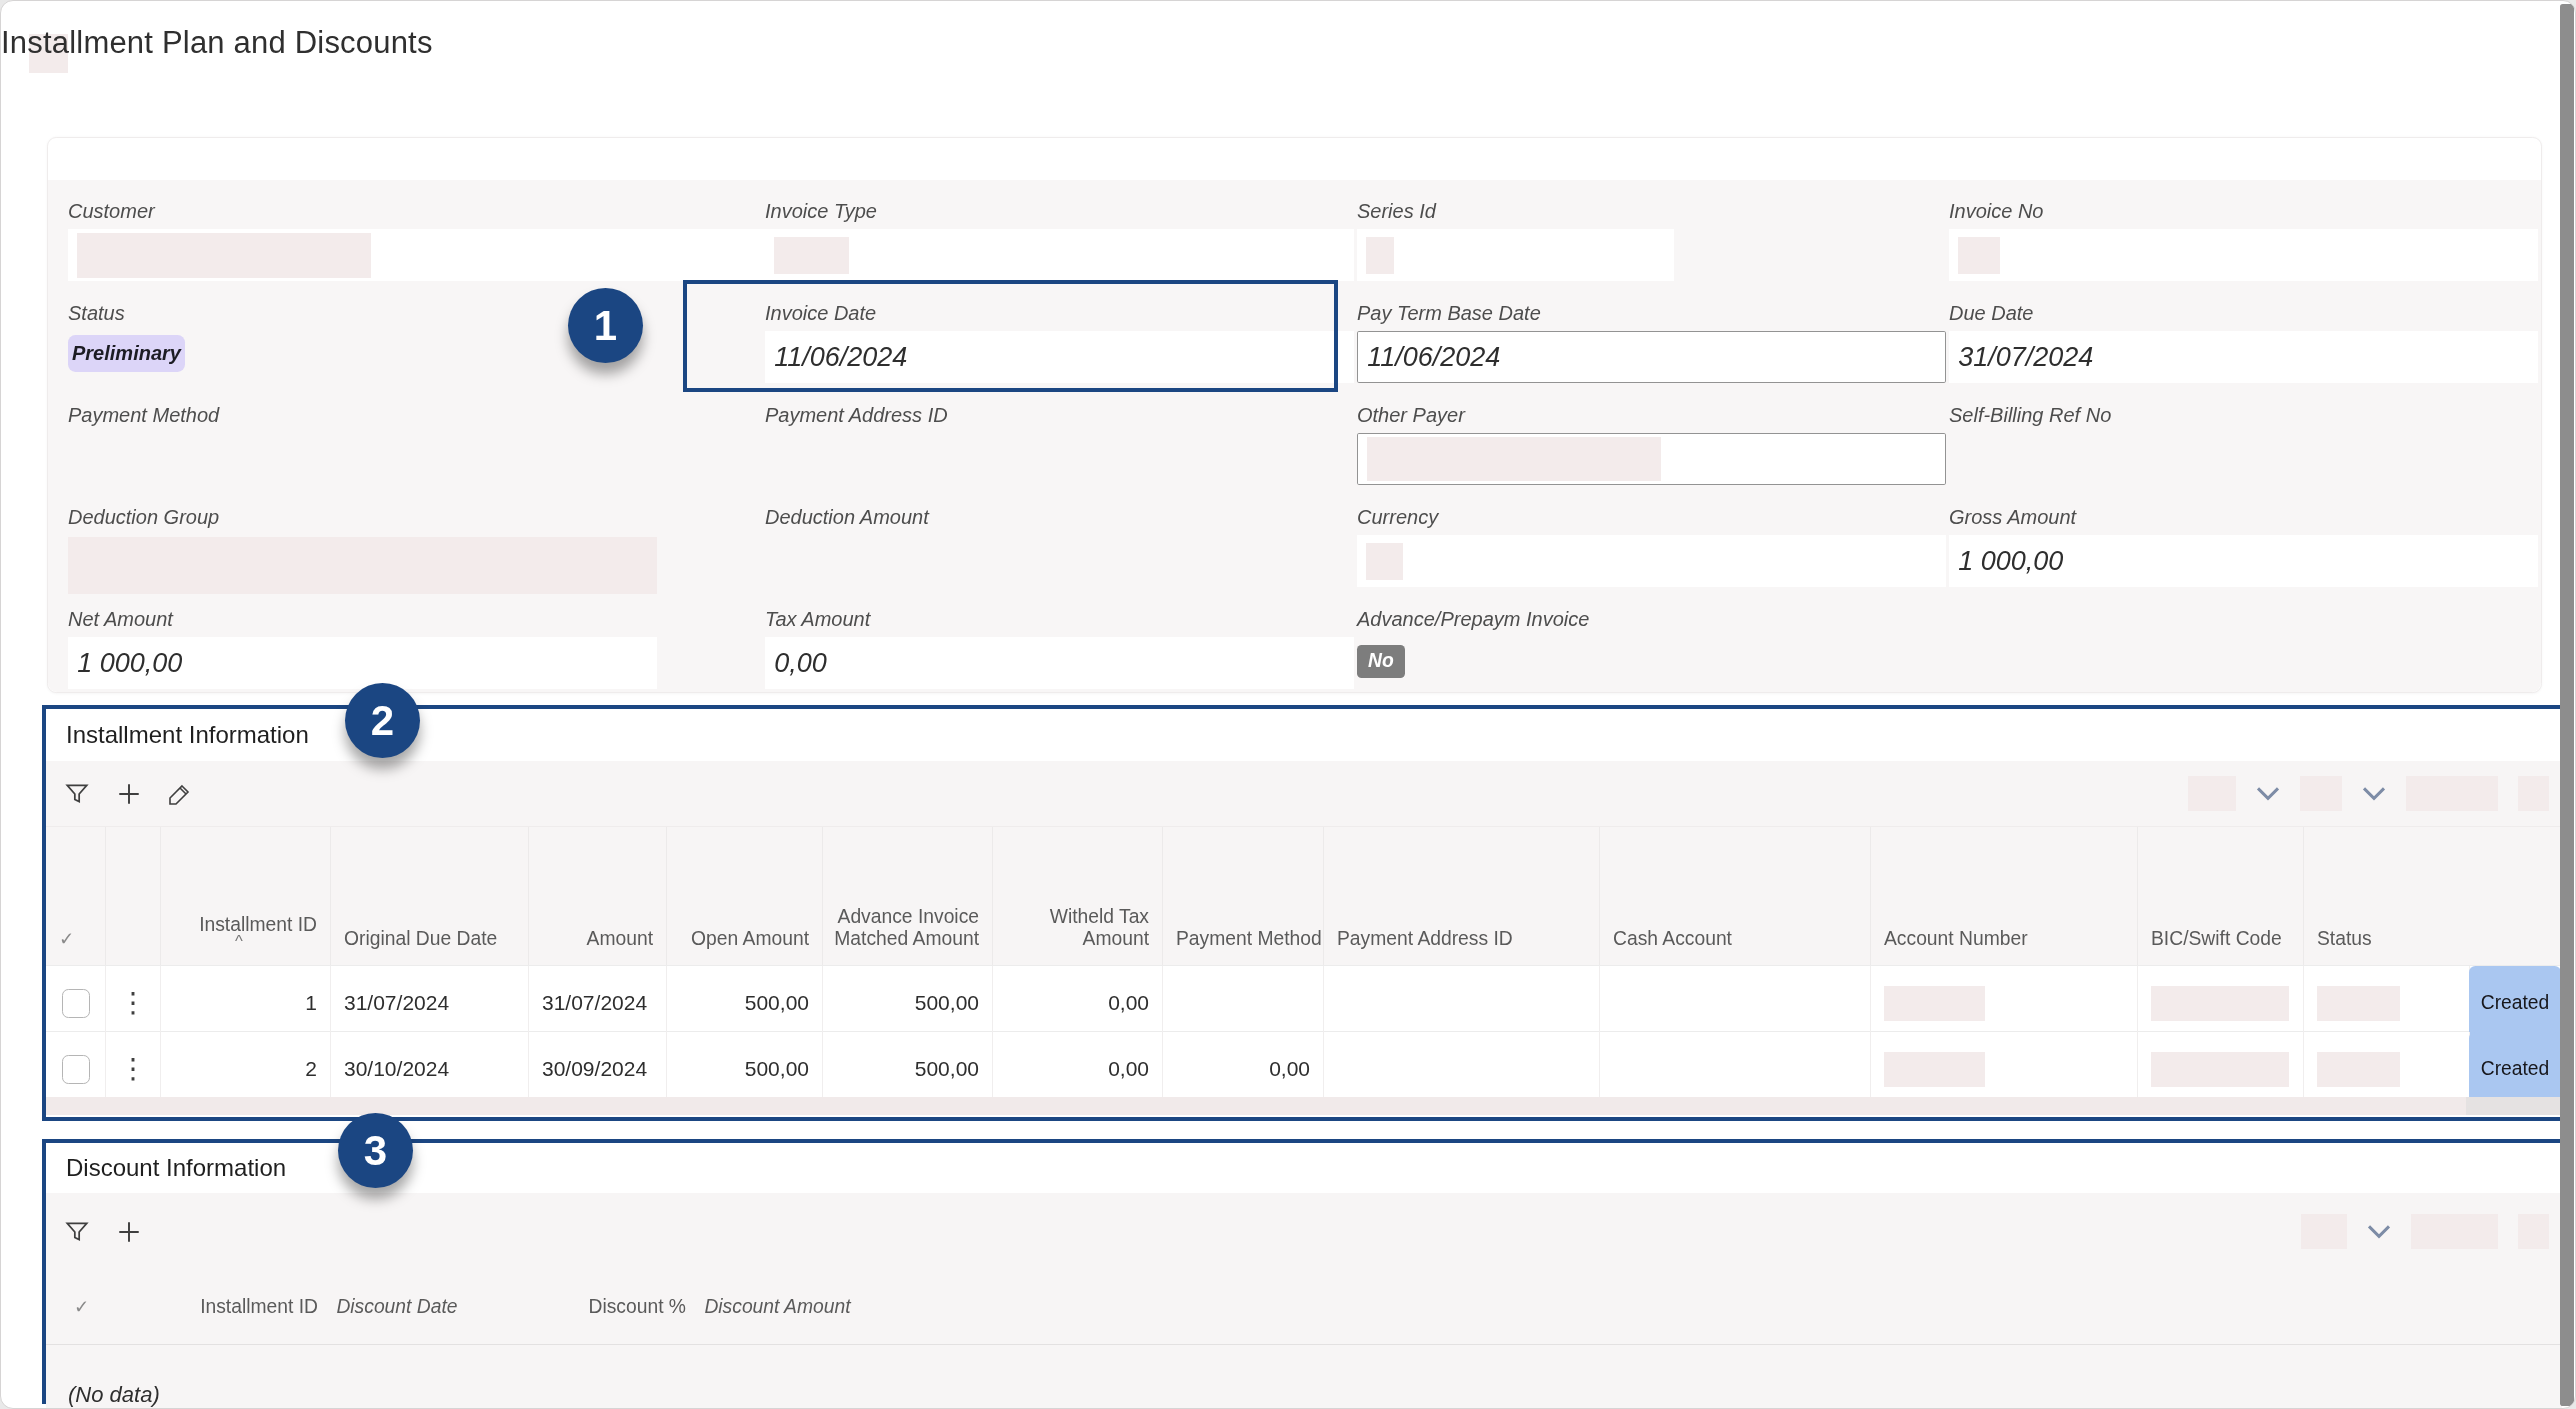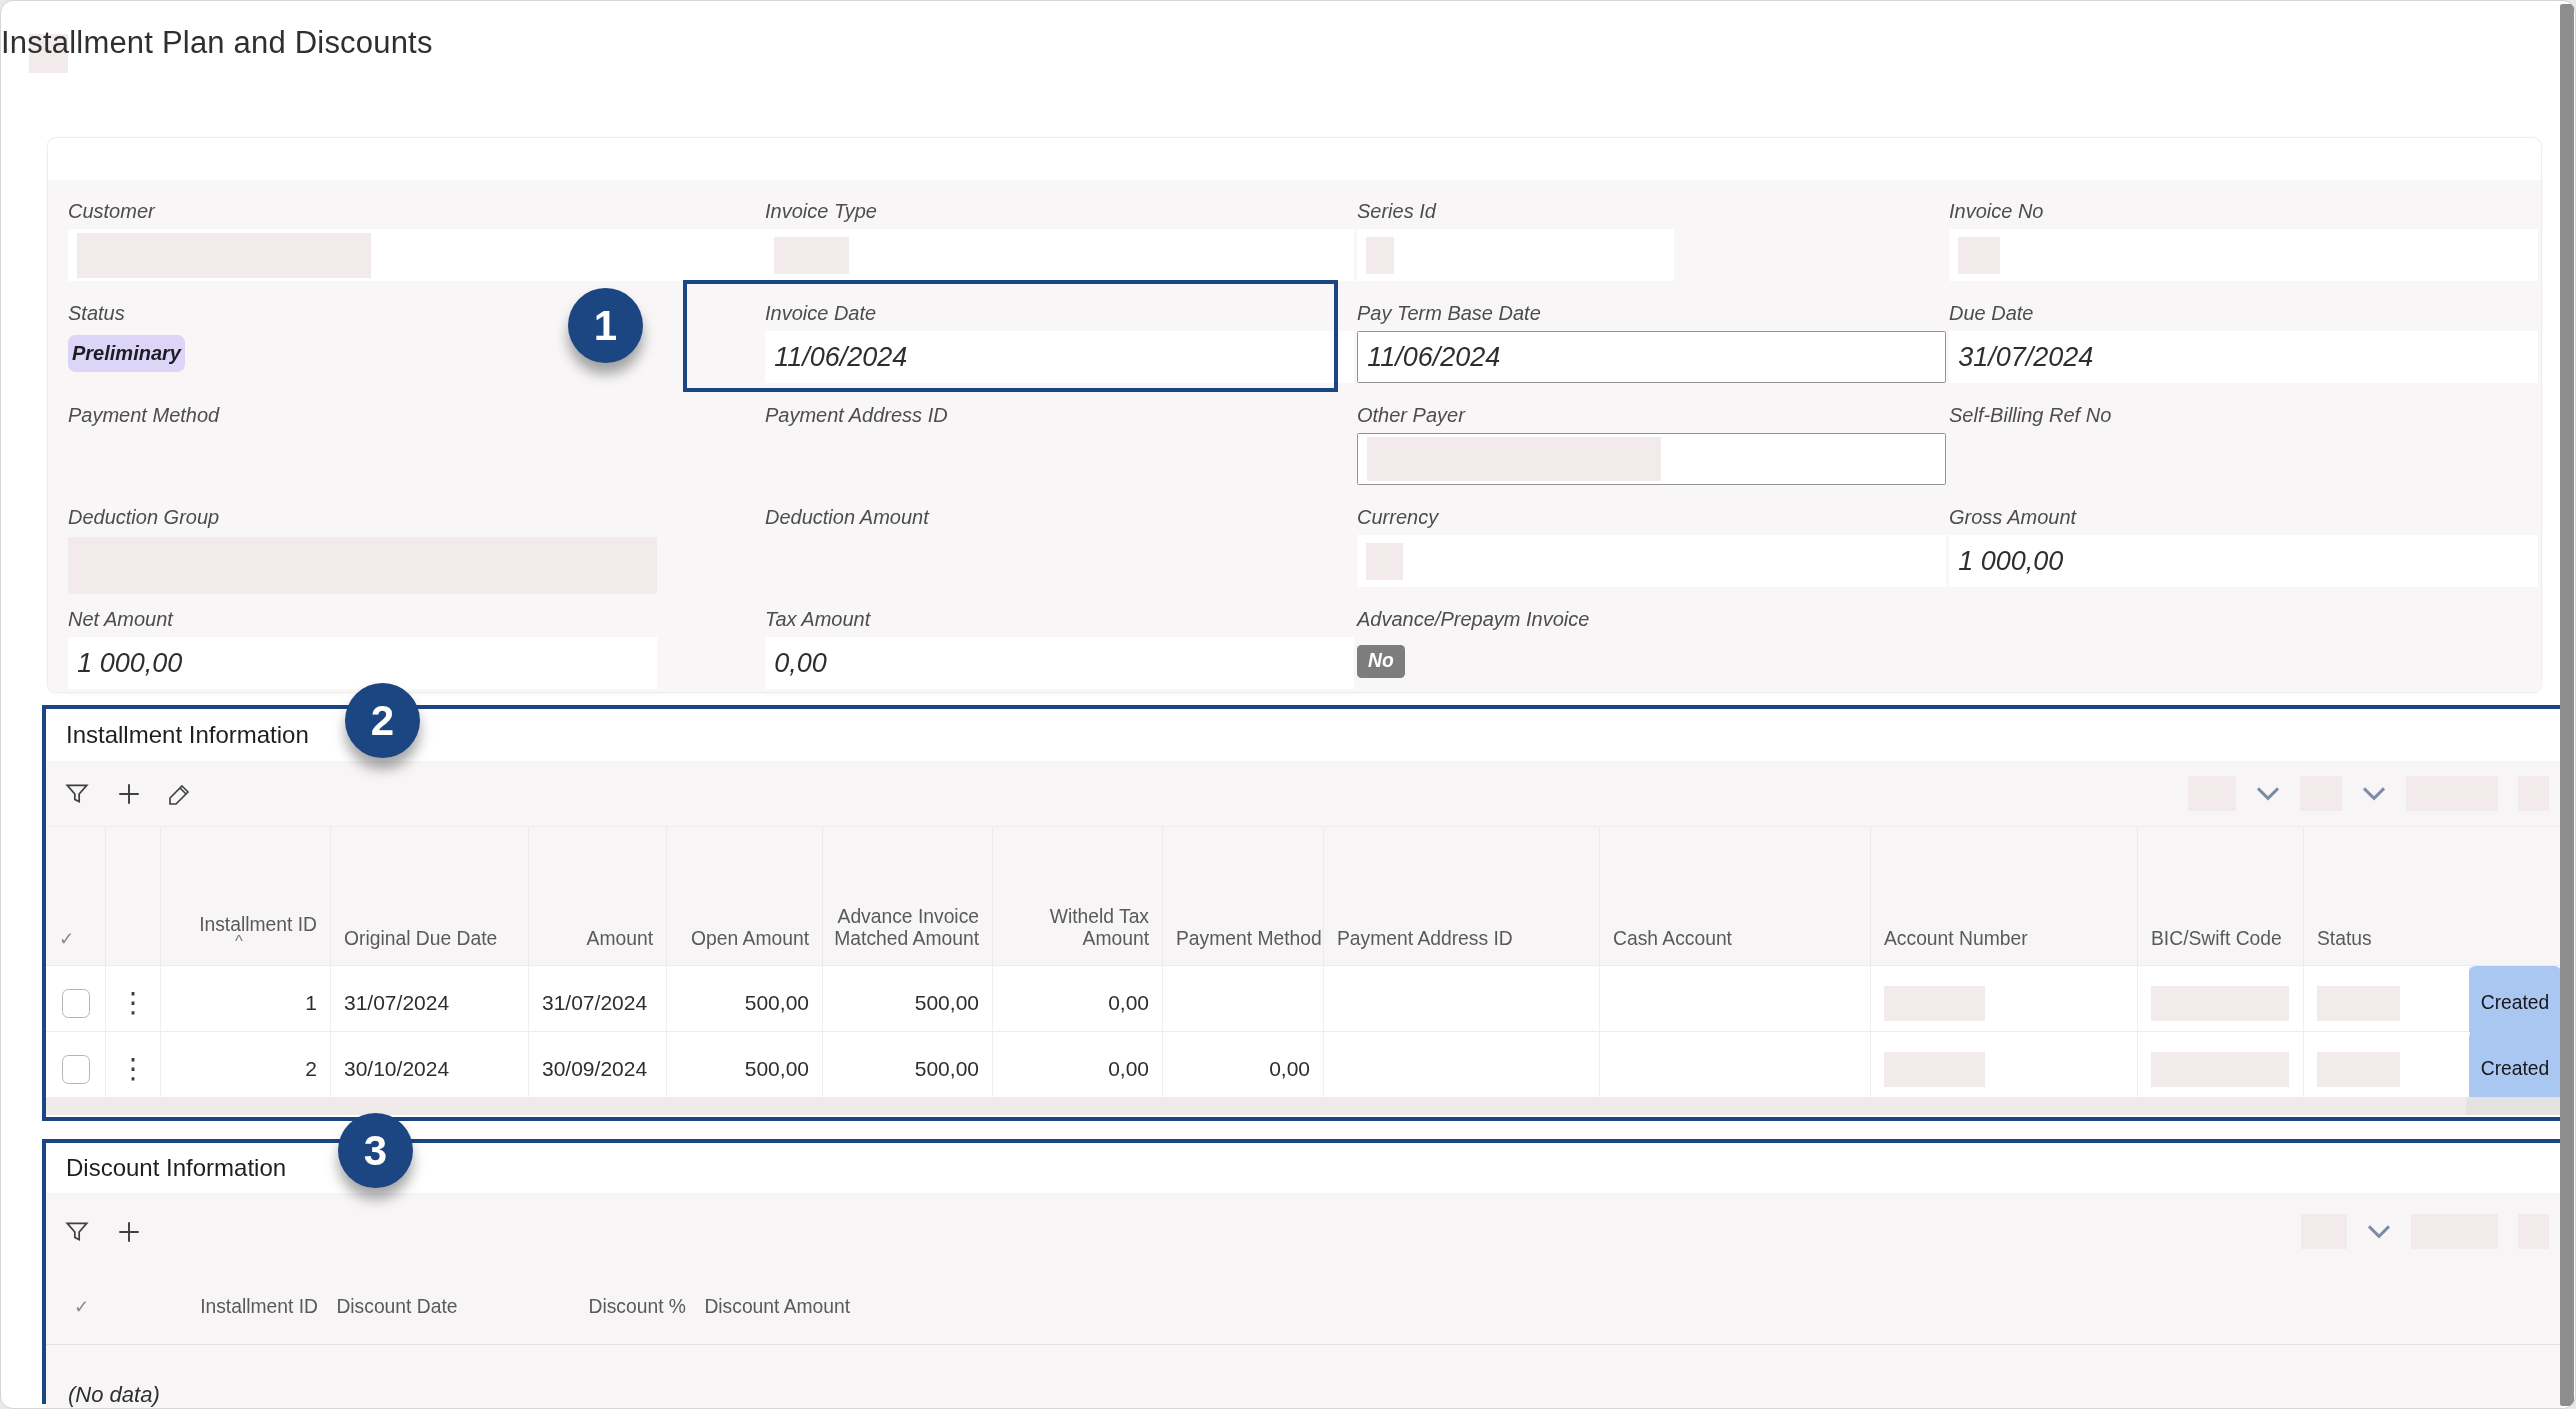--- a/index.html
+++ b/index.html
@@ -79,21 +79,21 @@
   .status-badge { display:inline-block; padding:26px 12px; background:#aac7f1; border-radius:6.4px;
     font-size:19.3px; color:#17171c; }
   .hscroll { height:18.4px; background:#e5e2e2; position:relative; }
   .hscroll-thumb { position:absolute; left:0; top:0; height:100%; width:2420px; background:#f1eaea; cursor:pointer; }
   
   .dtable-header { height:74px; background:#f7f5f5; display:grid;
     grid-template-columns:60px 212px 230px 138px 230px auto;
     align-items:center; font-size:19.3px; color:#5a5a5a; }
   .dh { display:flex; }
   .dh.num { justify-content:flex-end; padding-right:0; }
-  .dh.txt { padding-left:18.4px; }
+  .dh.txt { padding-left:18.4px;font-style:italic; }
   .dh.chk { padding-left:28px; }
   .dtable-body { background:#f7f5f5; border-top:0.9px solid #e3e1e1; height:101px;
     display:flex; align-items:center; padding-left:22px; }
   .no-data { font-style:italic; font-size:22px; color:#2e2e2e; }
   .dsec-toolbar { height:77px; background:#f7f5f5; display:flex; align-items:center; padding:0 18.4px; position:relative; }
   
   .vscroll { position:absolute; left:2559px; top:2.8px; width:14px; height:1402px; background:#8d8d8d; border-radius:2.8px; cursor:pointer; }
   svg { display:block; }
 </style>
 </head>

